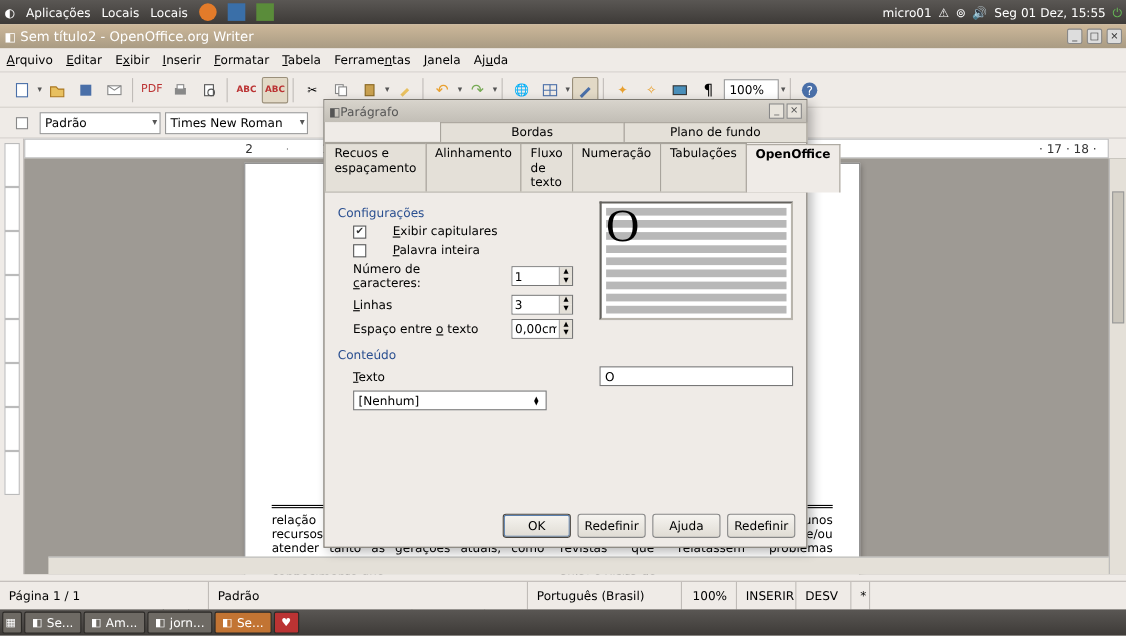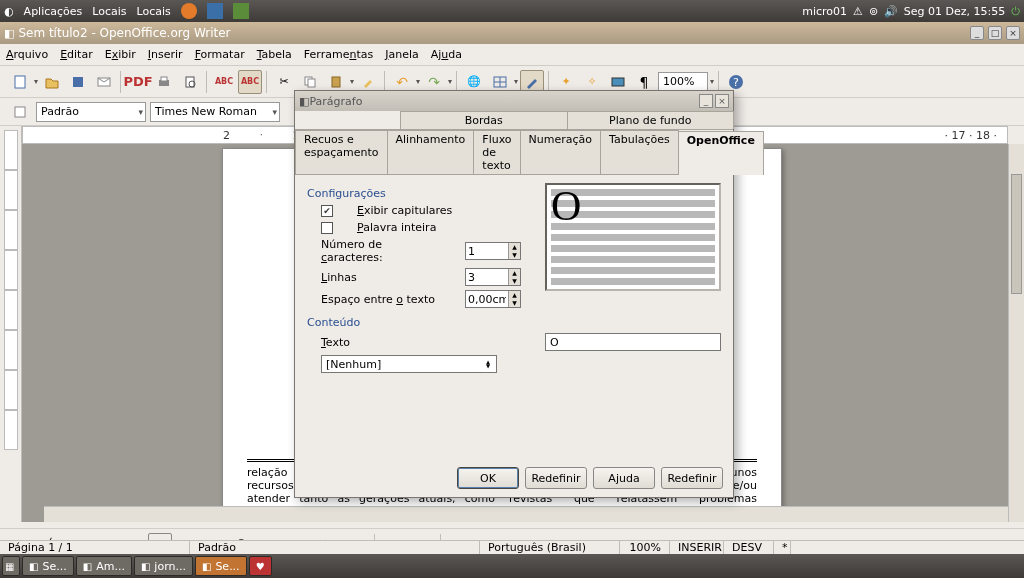--- a/index.html
+++ b/index.html
@@ -46,21 +46,21 @@
 .page-inner { padding: 30px 24px; display: flex; gap: 14px; font-family: "Times New Roman", serif; font-size: 12px; color: #000; text-align: justify; }
 .page-inner .col { flex: 1; border-top: 3px double #000; padding-top: 4px; }
 .scrollbar-v { position: absolute; right: 0; top: 0; bottom: 0; width: 16px; background: #e4e0d8; border-left: 1px solid #bbb; }
 .scrollbar-v .thumb { position: absolute; left: 2px; right: 2px; top: 30px; height: 120px; background: #c9c5bb; border: 1px solid #999; }
 .scrollbar-h { position: absolute; left: 22px; right: 16px; bottom: 0; height: 16px; background: #e4e0d8; border-top: 1px solid #bbb; }
 
 
 .drawbar { position: absolute; left: 0; right: 0; bottom: 18px; height: 32px; background: #efebe7; border-top: 1px solid #d0ccc8; display: flex; align-items: center; padding: 0 8px; gap: 4px; }
 
 
-.statusbar { position: absolute; left: 0; right: 0; bottom: 0; height: 14px; background: #efebe7; border-top: 1px solid #c0bcb8; display: flex; align-items: center; font-size: 10px; }
+.statusbar { position: absolute; left: 0; right: 0; bottom: 0; height: 26px; background: #efebe7; border-top: 1px solid #c0bcb8; display: flex; align-items: center; font-size: 10px; }
 .status-cell { border-right: 1px solid #c0bcb8; padding: 0 8px; height: 100%; display: flex; align-items: center; }
 
 
 .taskbar { position: absolute; left:0; right:0; bottom:0; height: 24px; background: linear-gradient(#5a5754,#3d3a37); display: flex; align-items: center; padding: 0 2px; gap: 2px; z-index: 500; }
 .taskbar .task { height: 20px; background: #6e6a64; border: 1px solid #2c2a27; color: #fff; padding: 0 6px; display: flex; align-items: center; gap: 4px; font-size: 10px; min-width: 50px; border-radius: 2px; }
 .taskbar .task.active { background: #c27433; }
 
 
 .dialog { position: absolute; left: 294px; top: 90px; width: 440px; background: #efebe7; border: 1px solid #7a766f; box-shadow: 4px 4px 10px rgba(0,0,0,0.3); z-index: 100; }
 .dialog-title { height: 20px; background: linear-gradient(#d8d4cc,#c2beb6); display: flex; align-items: center; padding: 0 4px; color: #555; }
@@ -151,21 +151,21 @@
         <rect x="3" y="3" width="10" height="10" fill="#4a6fa8"></rect>
       </svg>
     </div>
   <div class="tbtn">
       <svg width="16" height="16">
         <rect x="2" y="4" width="12" height="8" fill="#fff" stroke="#888"></rect>
         <path d="M2 4l6 4 6-4" stroke="#888" fill="none"></path>
       </svg>
     </div>
   <div class="tsep"></div>
-  <div class="tbtn" style="color:#b33;font-size:13px;font-weight:bold;text-align:right;">PDF</div>
+  <div class="tbtn" style="color:#b33;font-size:10px;font-weight:normal;text-align:right;">PDF</div>
   <div class="tbtn">
       <svg width="16" height="16">
         <rect x="3" y="6" width="10" height="6" fill="#888"></rect>
         <rect x="5" y="3" width="6" height="4" fill="#fff" stroke="#888"></rect>
       </svg>
     </div>
   <div class="tbtn">
       <svg width="16" height="16">
         <rect x="4" y="3" width="8" height="10" fill="#fff" stroke="#555"></rect>
         <circle cx="10" cy="10" r="3" fill="none" stroke="#555"></circle>

